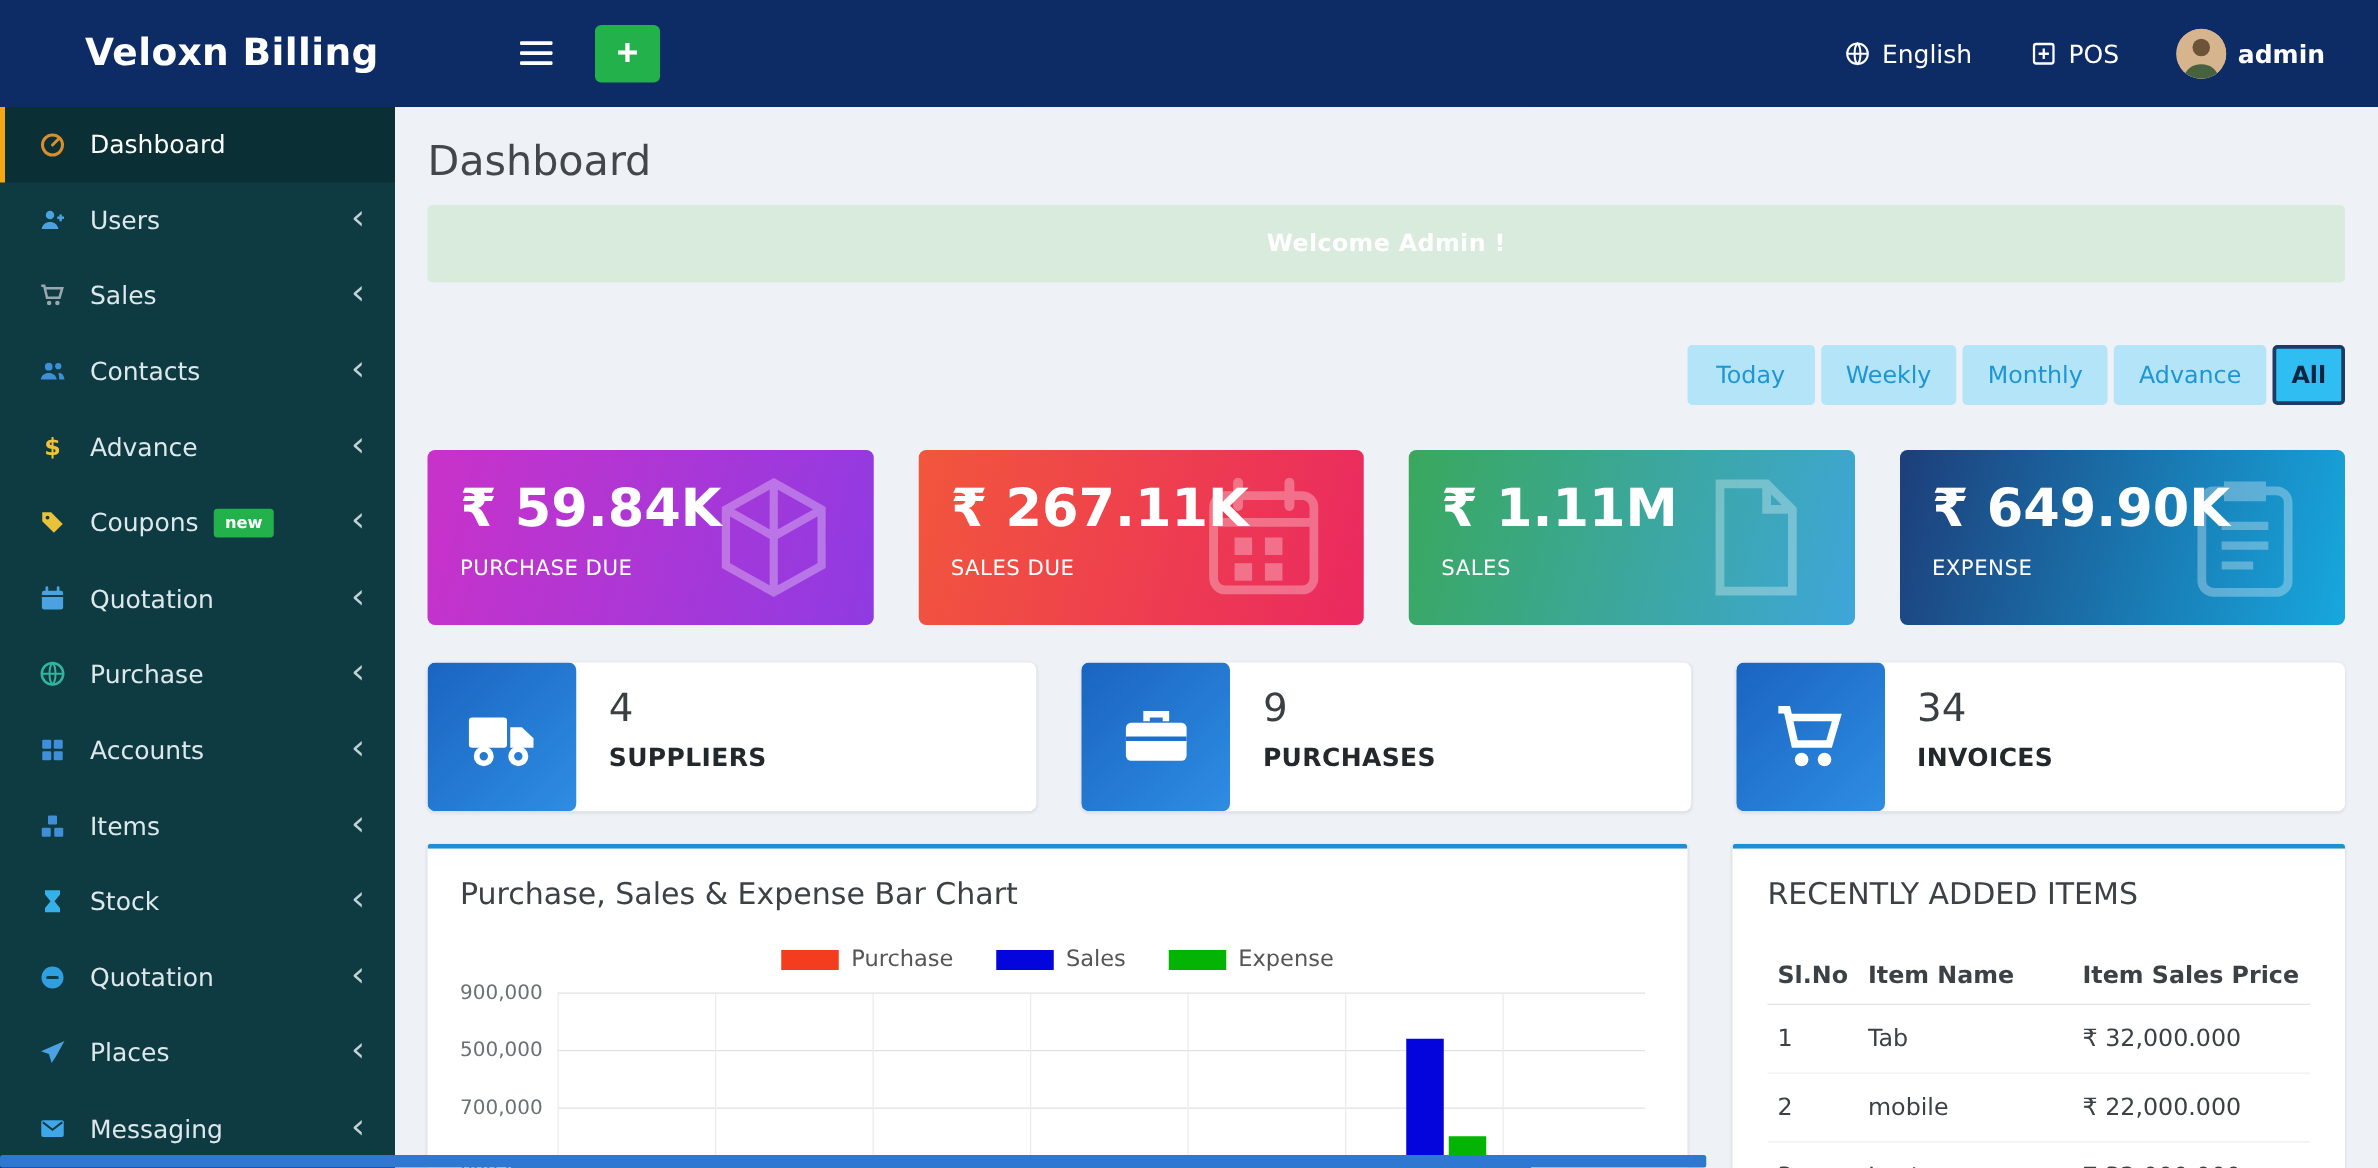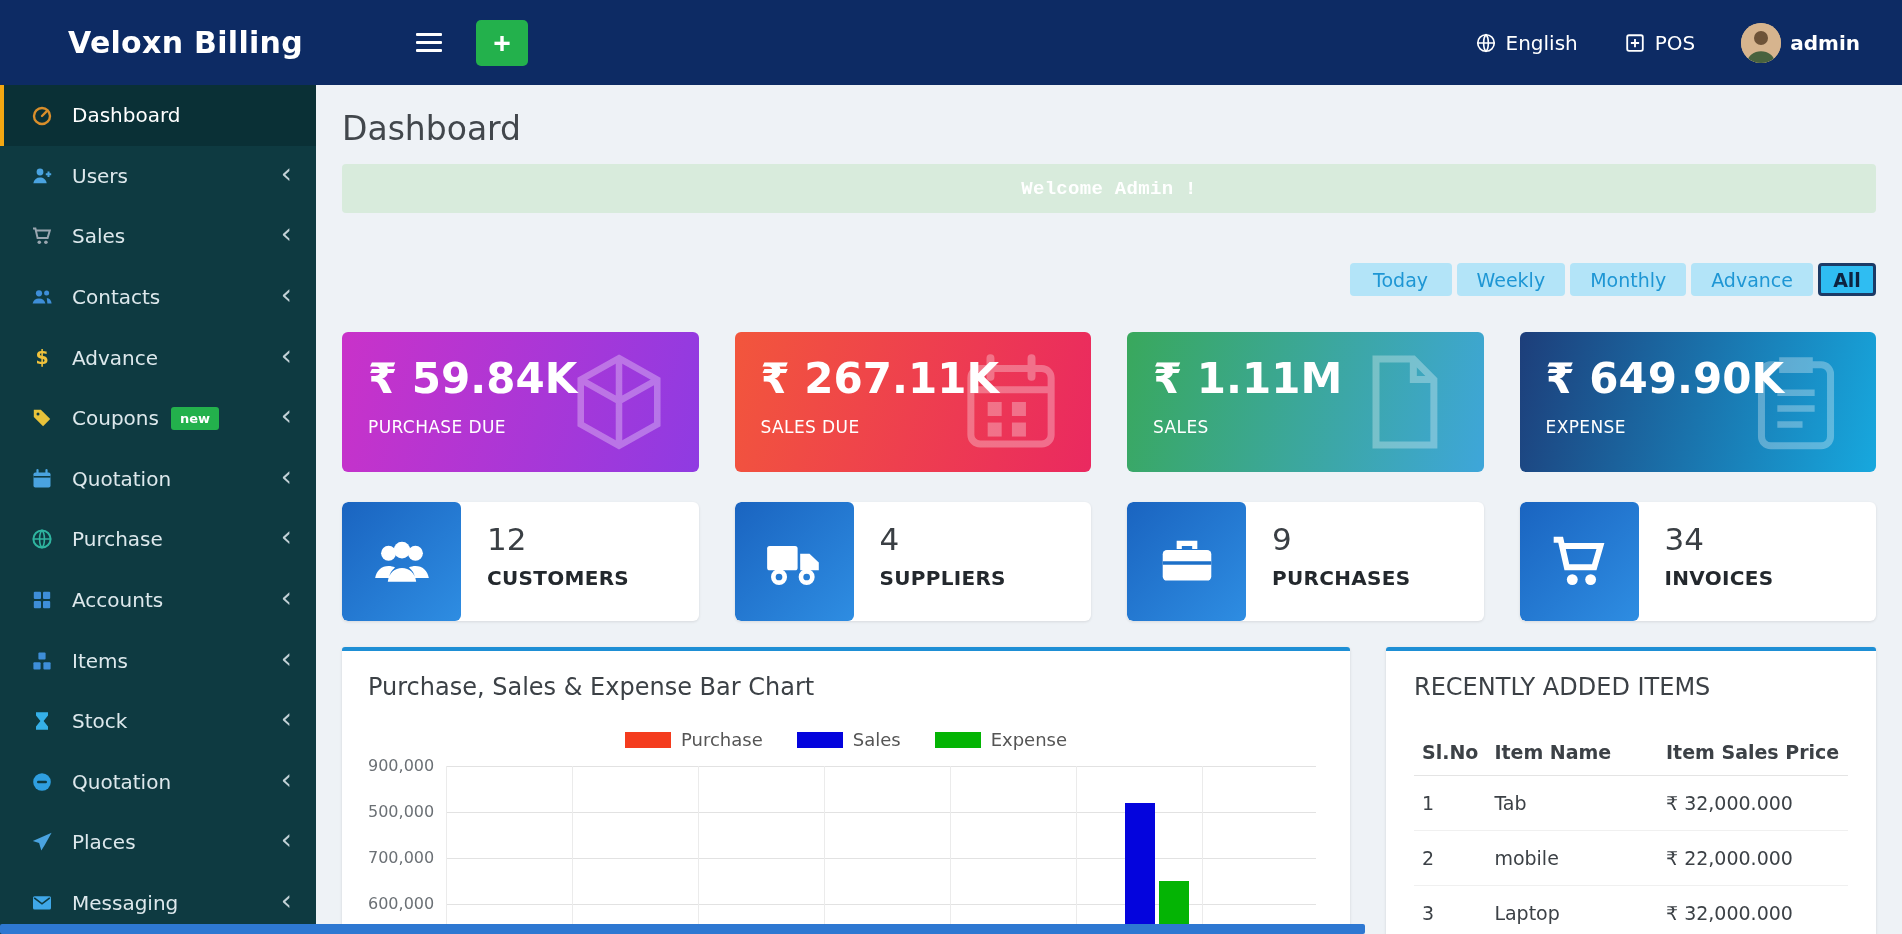--- a/index.html
+++ b/index.html
@@ -32,26 +32,26 @@
   .s-ico svg { width:24px; height:24px; }
   .s-label { white-space:nowrap; }
   .s-badge { display:none; background:#23b14c; color:#fff; font-size:13px; font-weight:700;
     padding:4px 9px; border-radius:3px; margin-left:12px; }
   .s-fill { flex:1; }
   .s-chev { color:#c2d1d6; font-size:28px; line-height:1; transform:translateY(-2px); }
 
   
   .main { position:absolute; left:316px; top:85px; width:1586px; padding:18px 26px 0; }
   .page-title { margin:6px 0 0; font-size:33px; font-weight:500; color:#42474c; }
-  .welcome { margin-top:16px; height:49px; background:#d8ebdc; border-radius:4px;
+  .welcome { margin-top:16px; height:62px; background:#d8ebdc; border-radius:4px;
     display:flex; align-items:center; justify-content:center;
-    color:#fff; font-weight:700; font-size:19px; letter-spacing:.3px;font-family:Liberation Mono, monospace; }
+    color:#fff; font-weight:700; font-size:19px; letter-spacing:.3px; }
 
   .filters { margin-top:50px; display:flex; justify-content:flex-end; gap:5px; }
-  .filter-btn { min-width:102px; height:33px; background:#b3e4f8; color:#1e96d4; border:none;
+  .filter-btn { min-width:102px; height:48px; background:#b3e4f8; color:#1e96d4; border:none;
     border-radius:4px; font-size:19px; padding:0 20px; cursor:pointer; font-family:inherit; }
   .filter-btn.active { background:#2fbdf2; color:#0d2440; border:3px solid #1c3b66;
     font-weight:700; min-width:58px; padding:0 12px; }
 
   .stat-row { margin-top:36px; display:flex; gap:36px; }
   .stat-card { flex:1; height:140px; border-radius:6px; color:#fff; position:relative;
     overflow:hidden; padding:22px 26px; }
   .stat-value { font-size:42px; font-weight:700; }
   .stat-label { margin-top:14px; font-size:17px; letter-spacing:.4px; }
   .stat-wm { position:absolute; right:24px; top:14px; width:112px; height:112px; opacity:.3; color:#fff; }
@@ -365,34 +365,20 @@
     <div class="stat-label">EXPENSE</div>
     <span class="stat-wm"><svg viewBox="0 0 24 24" fill="currentColor">
             <rect x="4.6" y="4" width="14.8" height="17.4" rx="2" fill="none" stroke="currentColor" stroke-width="1.5"></rect>
             <path d="M8.4 2.4h7.2v3.4H8.4z"></path>
             <path d="M8 10h8M8 13.4h8M8 16.8h5.4" stroke="currentColor" stroke-width="1.4" fill="none"></path>
           </svg></span>
   </div>
     </div>
 
   <div class="counter-row" id="counterRow">
-      <div class="counter-card">
-    <div class="counter-ico">
-          <svg viewBox="0 0 24 24" fill="currentColor">
-            <circle cx="6.8" cy="8.6" r="2.9"></circle>
-            <circle cx="17.2" cy="8.6" r="2.9"></circle>
-            <circle cx="12" cy="7.4" r="3.2"></circle>
-            <path d="M1.6 18.2c.5-3 2.5-4.7 5.2-4.7.9 0 1.8.2 2.5.6-1.3 1-2.1 2.4-2.4 4.1zM22.4 18.2h-5.3c-.3-1.7-1.1-3.1-2.4-4.1.7-.4 1.6-.6 2.5-.6 2.7 0 4.7 1.7 5.2 4.7zM6.5 19.6c.5-3.4 2.7-5.3 5.5-5.3s5 1.9 5.5 5.3z"></path>
-          </svg>
-        </div>
-    <div class="counter-body">
-      <div class="counter-value">12</div>
-      <div class="counter-label">CUSTOMERS</div>
-    </div>
-  </div>
       <div class="counter-card">
     <div class="counter-ico">
           <svg viewBox="0 0 24 24" fill="currentColor">
             <rect x="1.6" y="5.8" width="11.8" height="9.4" rx="1"></rect>
             <path d="M14.4 8.8h3.6l3.6 3.4v3h-7.2z"></path>
             <circle cx="6.2" cy="17.8" r="2.2" fill="none" stroke="currentColor" stroke-width="1.8"></circle>
             <circle cx="16.9" cy="17.8" r="2.2" fill="none" stroke="currentColor" stroke-width="1.8"></circle>
           </svg>
         </div>
     <div class="counter-body">

